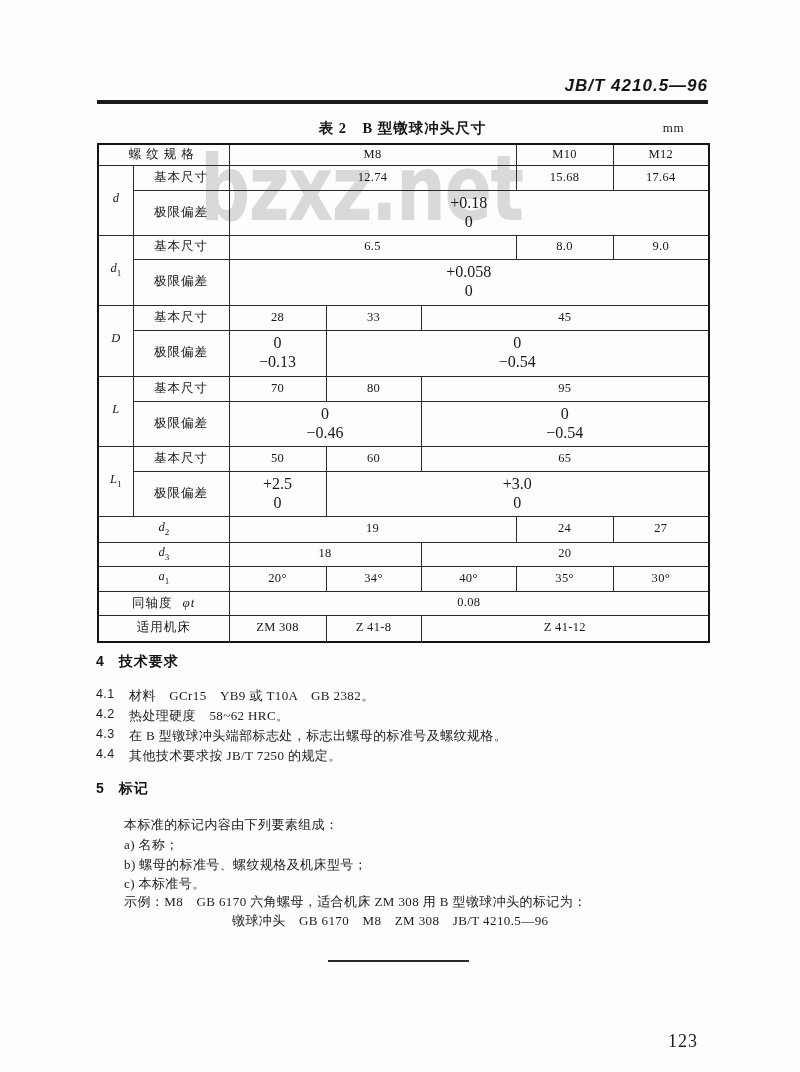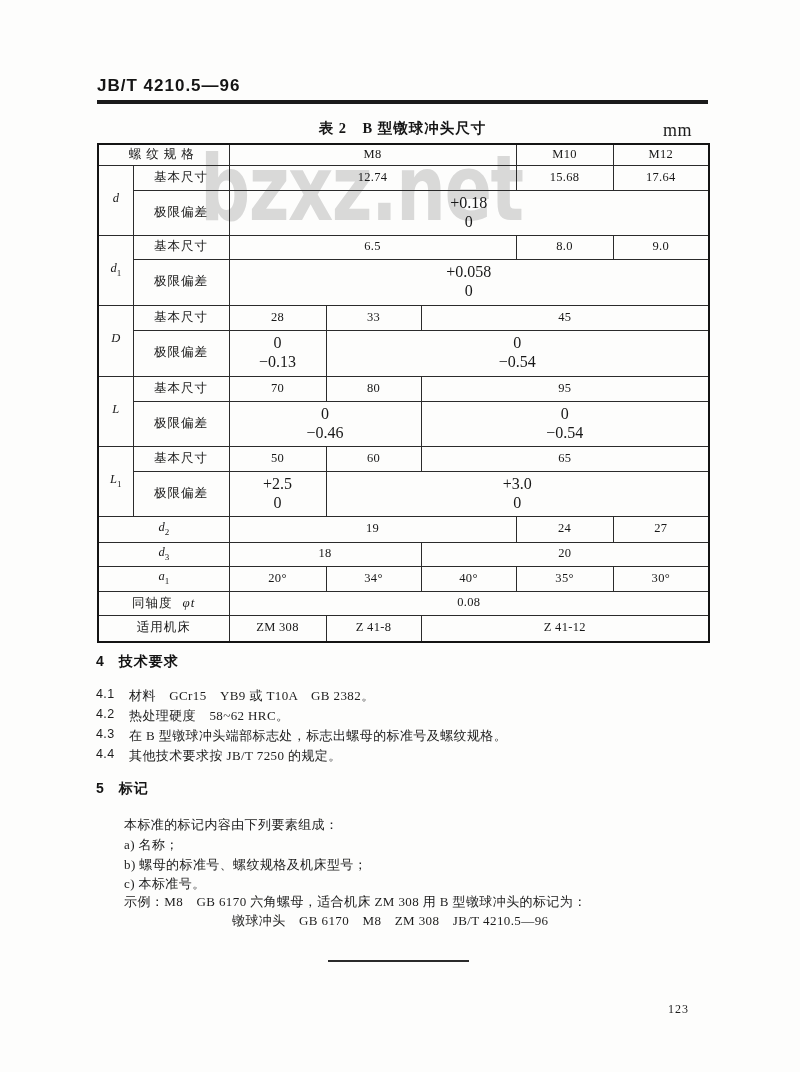--- a/index.html
+++ b/index.html
@@ -3,39 +3,39 @@
 <meta charset="utf-8">
 <style>
   html,body{margin:0;padding:0;background:#e8e8e8;}
   .page{
     position:relative;width:800px;height:1072px;margin:0 auto;
     background:#fdfdfc;overflow:hidden;color:#1c1c1c;
     font-family:"Liberation Serif","DejaVu Serif",serif;
   }
   
   .std-code{
-    position:absolute;left:97px;top:76px;width:611px;text-align:left;
+    position:absolute;left:97px;top:76px;width:611px;text-align:right;
     font-family:"Liberation Sans","DejaVu Sans",sans-serif;
-    font-weight:700;font-size:17px;letter-spacing:1px;color:#151515;
+    font-weight:700;font-size:17px;letter-spacing:1px;color:#151515;font-style:italic;
   }
   .head-rule{position:absolute;left:97px;top:100px;width:611px;height:4px;background:#1b1b1b;}
   
   .watermark{
     position:absolute;left:200px;top:136px;z-index:0;white-space:nowrap;
     font-family:"DejaVu Sans","Liberation Sans",sans-serif;font-weight:700;
     font-size:90px;letter-spacing:-2px;color:#a8a8a8;opacity:.42;
     transform:scaleX(.78);transform-origin:left top;pointer-events:none;
   }
   
   .tbl-caption{position:absolute;left:97px;top:119px;width:611px;}
   .tbl-title{
     display:block;text-align:center;font-weight:700;font-size:14.5px;
     letter-spacing:1px;color:#161616;
   }
-  .tbl-unit{position:absolute;right:16px;top:1px;font-size:18px;letter-spacing:.5px;}
+  .tbl-unit{position:absolute;right:24px;top:1px;font-size:13px;letter-spacing:.5px;}
   
   .spec-table{
     position:absolute;left:97px;top:143px;z-index:1;
     border-collapse:collapse;table-layout:fixed;width:611px;
     background:transparent;
   }
   .spec-table td{
     border:1px solid #2b2b2b;text-align:center;vertical-align:middle;
     padding:0;font-size:12.5px;color:#181818;line-height:1.1;
   }
@@ -53,21 +53,21 @@
     position:absolute;left:96px;display:flex;align-items:baseline;
     font-family:"Liberation Sans","DejaVu Sans",sans-serif;
     font-weight:700;font-size:14px;color:#141414;letter-spacing:1px;
   }
   .sec-head .sec-num{margin-right:15px;letter-spacing:0;}
   .item{position:absolute;left:96px;display:flex;font-size:13px;letter-spacing:.4px;}
   .item-num{width:33px;flex:none;font-family:"Liberation Sans",sans-serif;font-size:12.5px;}
   .para{position:absolute;left:124px;font-size:13px;letter-spacing:.4px;white-space:nowrap;}
   .example-line{left:232px;}
   .end-rule{position:absolute;left:328px;top:960px;width:141px;height:2px;background:#2b2b2b;}
-  .page-num{position:absolute;left:668px;top:1002px;font-size:12px;letter-spacing:1px;}
+  .page-num{position:absolute;left:668px;top:1031px;font-size:18px;letter-spacing:1px;}
 </style>
 </head>
 <body>
 
 <div class="page">
 
   <div class="std-code">JB/T 4210.5—96</div>
   <div class="head-rule"></div>
 
   <div class="watermark">bzxz.net</div>

